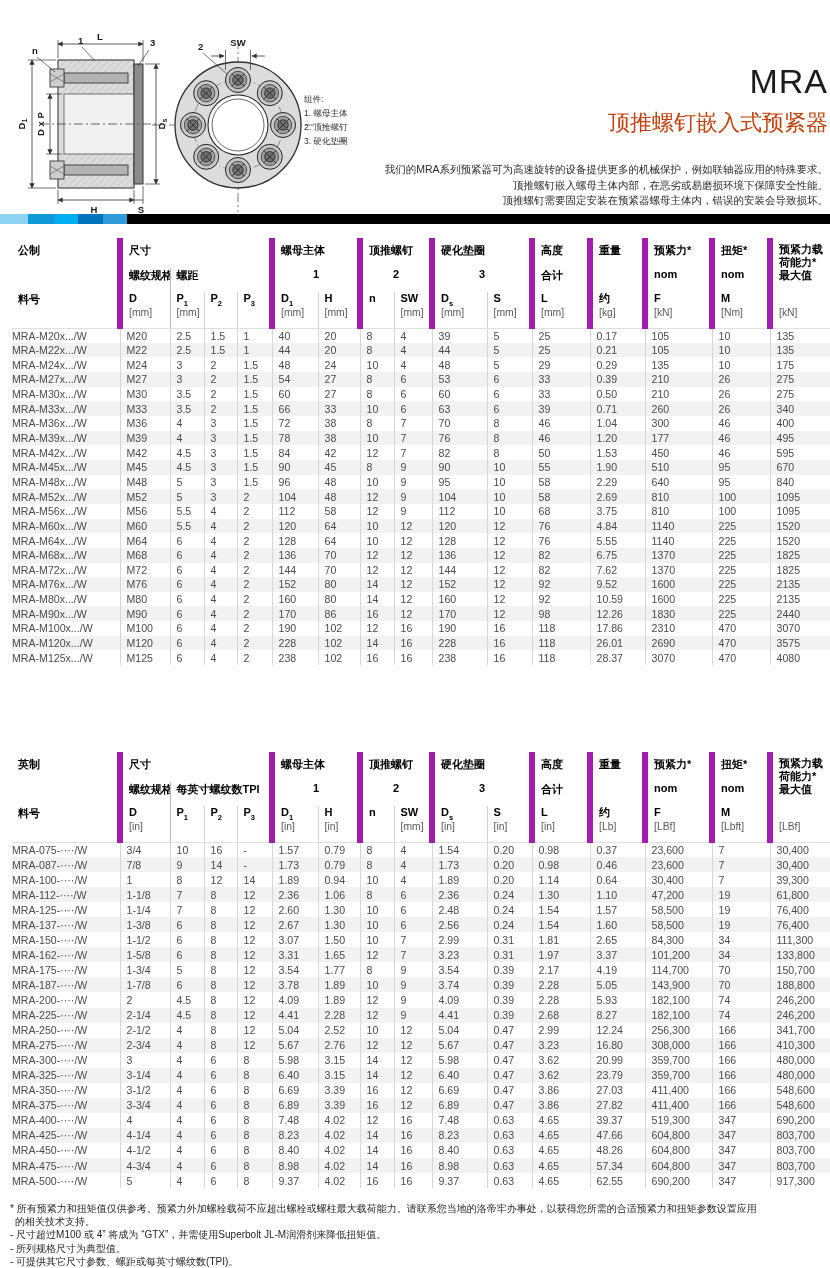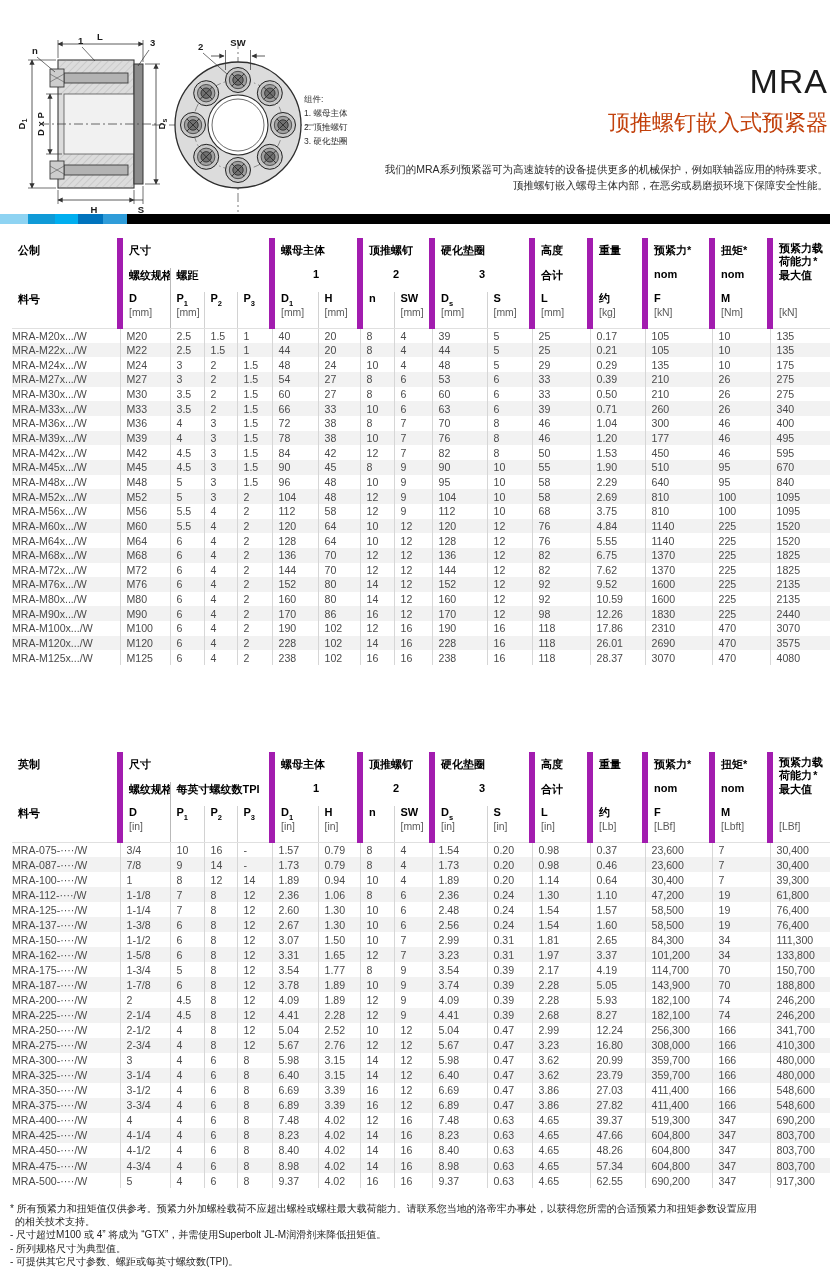--- a/index.html
+++ b/index.html
@@ -19,21 +19,21 @@
   .rest{flex:1;}
 
   
   .tslot{position:absolute;left:12px;width:818px;}
   #mt{top:238px;}
   #it{top:752px;}
   table{border-collapse:collapse;table-layout:fixed;width:818px;}
   th,td{text-align:left;padding:0 0 0 6px;overflow:hidden;white-space:nowrap;font-weight:normal;}
   thead th{color:#000;font-weight:bold;font-size:11px;vertical-align:top;}
   .r1 th{padding-top:5px;}
-  .pre{white-space:pre-line;line-height:12.5px;font-family:Liberation Mono, monospace;}
+  .pre{white-space:pre-line;line-height:12.5px;}
   .ctr{text-align:center;padding-left:0;}
   .letter{height:13px;line-height:13px;}
   .unit{font-size:10.4px;color:#5a5a5a;font-weight:normal;line-height:13px;margin-top:1px;}
   sub{font-size:7.5px;position:relative;top:1px;}
   tbody td{font-size:10.6px;color:#4b4b4b;vertical-align:middle;}
   .tm tbody tr{height:14.66px;margin-top:48px;}
   .ti tbody tr{height:15.05px;}
   tbody tr:nth-child(even){background:#f2f2f2;}
   td.part{padding-left:0;}
   .bl-d{border-left:6px solid #a21caf;}
@@ -189,20 +189,21 @@
       <text class="svgsmall" x="298" y="130">3. 硬化垫圈</text>
     </g>
   </svg>
 
   <div class="titleblock">
     <div class="brand">MRA</div>
     <div class="subtitle">顶推螺钉嵌入式预紧器</div>
     <div class="desc">
       <div>我们的MRA系列预紧器可为高速旋转的设备提供更多的机械保护，例如联轴器应用的特殊要求。</div>
       <div>顶推螺钉嵌入螺母主体内部，在恶劣或易磨损环境下保障安全性能。</div>
+      <div>顶推螺钉需要固定安装在预紧器螺母主体内，错误的安装会导致损坏。</div>
     </div>
   </div>
 
   <div class="bar" id="accent-bar">
       <div class="seg" style="width: 28px; background: rgb(142, 211, 242);"></div>
       <div class="seg" style="width: 27px; background: rgb(15, 154, 215);"></div>
       <div class="seg" style="width: 23px; background: rgb(0, 174, 239);"></div>
       <div class="seg" style="width: 25px; background: rgb(0, 115, 189);"></div>
       <div class="seg" style="width: 24px; background: rgb(47, 156, 217);"></div>
       <div class="seg rest" style="background: rgb(0, 0, 0);"></div>

